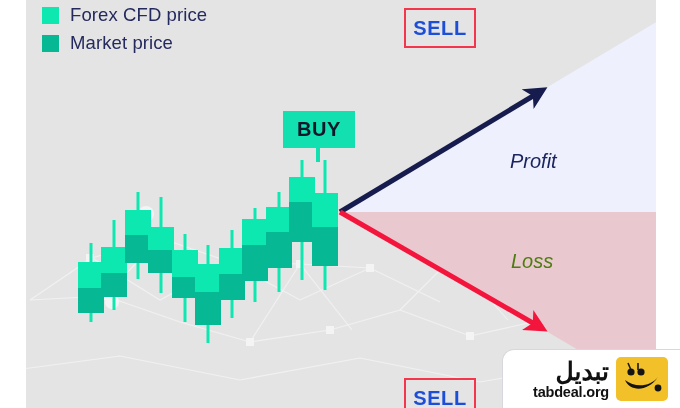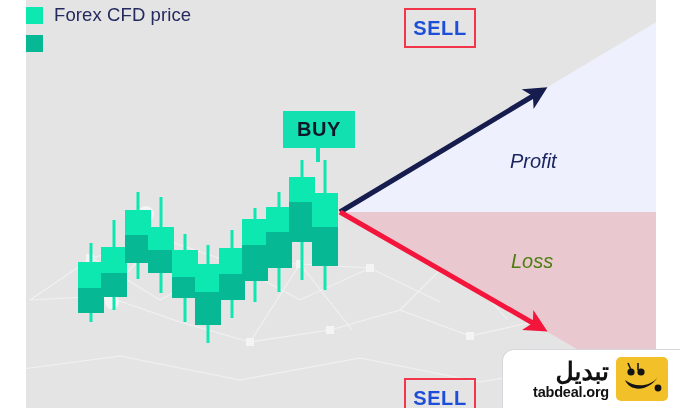--- a/index.html
+++ b/index.html
@@ -39,20 +39,21 @@
     width: 680px;
     height: 408px;
     overflow: visible;
   }
   
   .legend {
     position: absolute;
     left: 26px;
     top: 2px;
     width: 300px;
+    padding-left: 16px;
   }
   .legend-row {
     display: flex;
     align-items: center;
     height: 26px;
     margin-bottom: 2px;
   }
   .legend-swatch {
     width: 17px;
     height: 17px;
@@ -289,20 +290,21 @@
     <line x1="340" y1="212" x2="538" y2="326" stroke="#f4153c" stroke-width="5" marker-end="url(#head-red)"></line>
   </svg>
 
   <div class="legend">
     <div class="legend-row">
       <span class="legend-swatch" style="background:#0ce8b0"></span>
       <span class="legend-label">Forex CFD price</span>
     </div>
     <div class="legend-row">
       <span class="legend-swatch" style="background:#06b894"></span>
+      <span class="legend-label">Market price</span>
     </div>
   </div>
 
   <div class="sell-badge" id="sell-top">
     <span class="txt">SELL</span>
   </div>
 
   <div class="sell-badge" id="sell-bottom">
     <span class="txt">SELL</span>
   </div>

